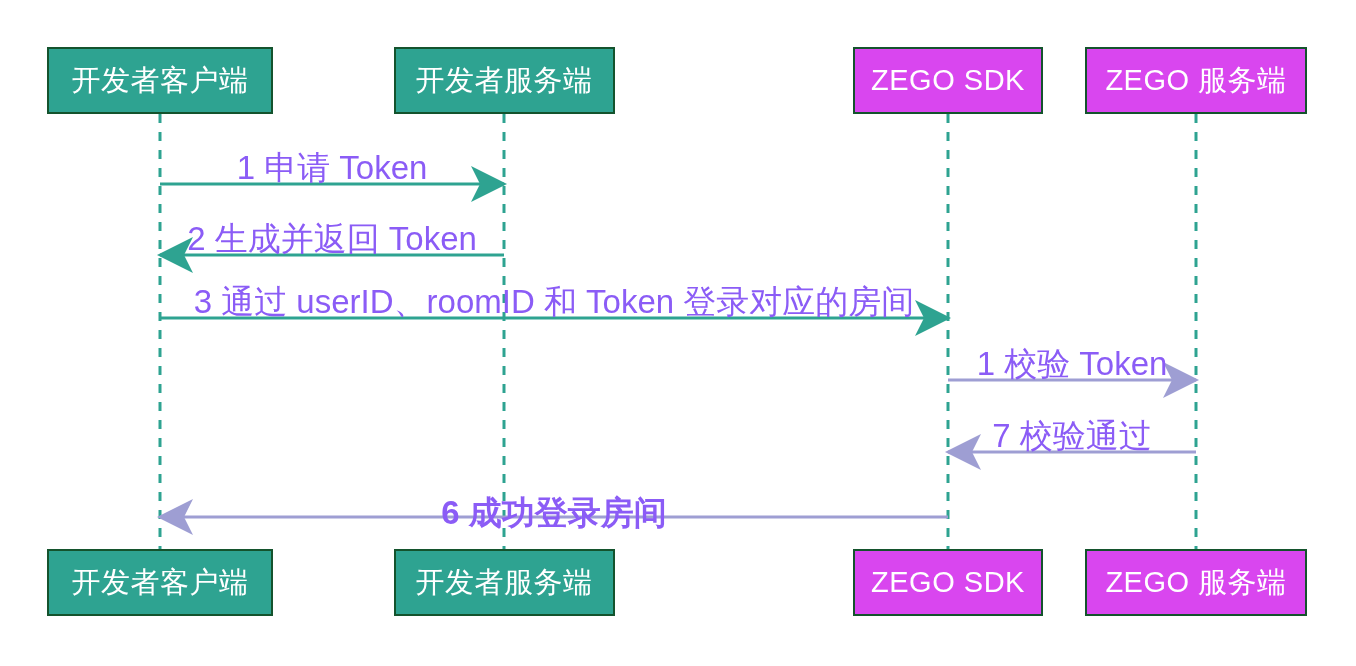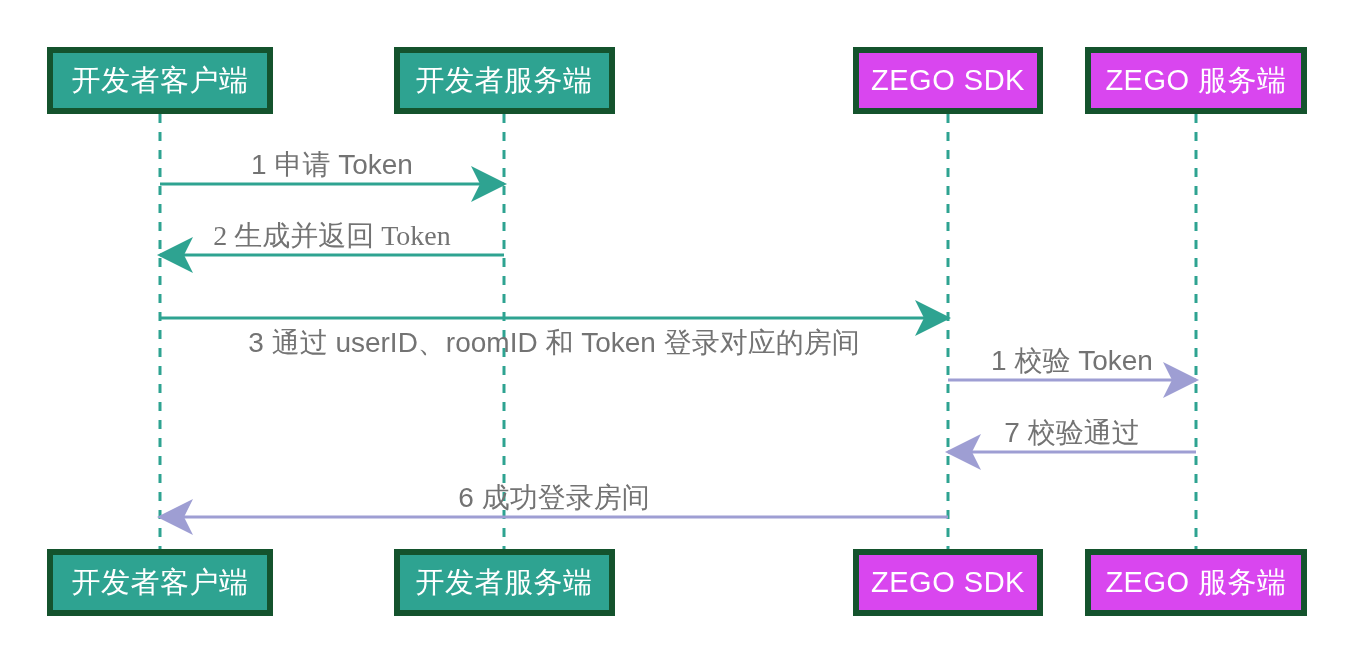--- a/index.html
+++ b/index.html
@@ -21,36 +21,36 @@
     position: absolute;
     top: 0;
     left: 0;
   }
   .participant-box {
     position: absolute;
     box-sizing: border-box;
     display: flex;
     align-items: center;
     justify-content: center;
-    border: 6px solid #14532d;
+    border: 2px solid #14532d;
     color: #ffffff;
     font-size: 29px;
     line-height: 1;
     letter-spacing: 0.5px;
     white-space: nowrap;
     user-select: none;
   }
   .participant-box.teal { background: #2ea391; }
   .participant-box.purple { background: #d946ef; }
 
   .msg-label {
     position: absolute;
-    font-size: 28px;
+    font-size: 33px;
     line-height: 1;
-    color: #737373;
+    color: #8b5cf6;
     white-space: nowrap;
     transform: translateX(-50%);
     user-select: none;
   }
 </style>
 </head>
 <body>
 
 <div id="diagram">
 
@@ -102,20 +102,20 @@
       </div>
       <div class="participant-box purple" style="left: 853px; top: 549px; width: 190px; height: 67px;">
         <span>ZEGO SDK</span>
       </div>
       <div class="participant-box purple" style="left: 1085px; top: 549px; width: 222px; height: 67px;">
         <span>ZEGO 服务端</span>
       </div>
     </div>
   <div id="labels">
       <div class="msg-label" style="left: 332px; top: 151px;">1 申请 Token</div>
-      <div class="msg-label" style="left: 332px; top: 222px; font-family: Liberation Serif, serif;">2 生成并返回 Token</div>
-      <div class="msg-label" style="left: 554px; top: 285px; margin-top: 44px;">3 通过 userID、roomID 和 Token 登录对应的房间</div>
+      <div class="msg-label" style="left: 332px; top: 222px;">2 生成并返回 Token</div>
+      <div class="msg-label" style="left: 554px; top: 285px;">3 通过 userID、roomID 和 Token 登录对应的房间</div>
       <div class="msg-label" style="left: 1072px; top: 347px;">1 校验 Token</div>
       <div class="msg-label" style="left: 1072px; top: 419px;">7 校验通过</div>
-      <div class="msg-label" style="left: 554px; top: 484px;">6 成功登录房间</div>
+      <div class="msg-label" style="left: 554px; top: 496px; font-weight: bold;">6 成功登录房间</div>
     </div>
 
 </div>
 
 </body></html>

